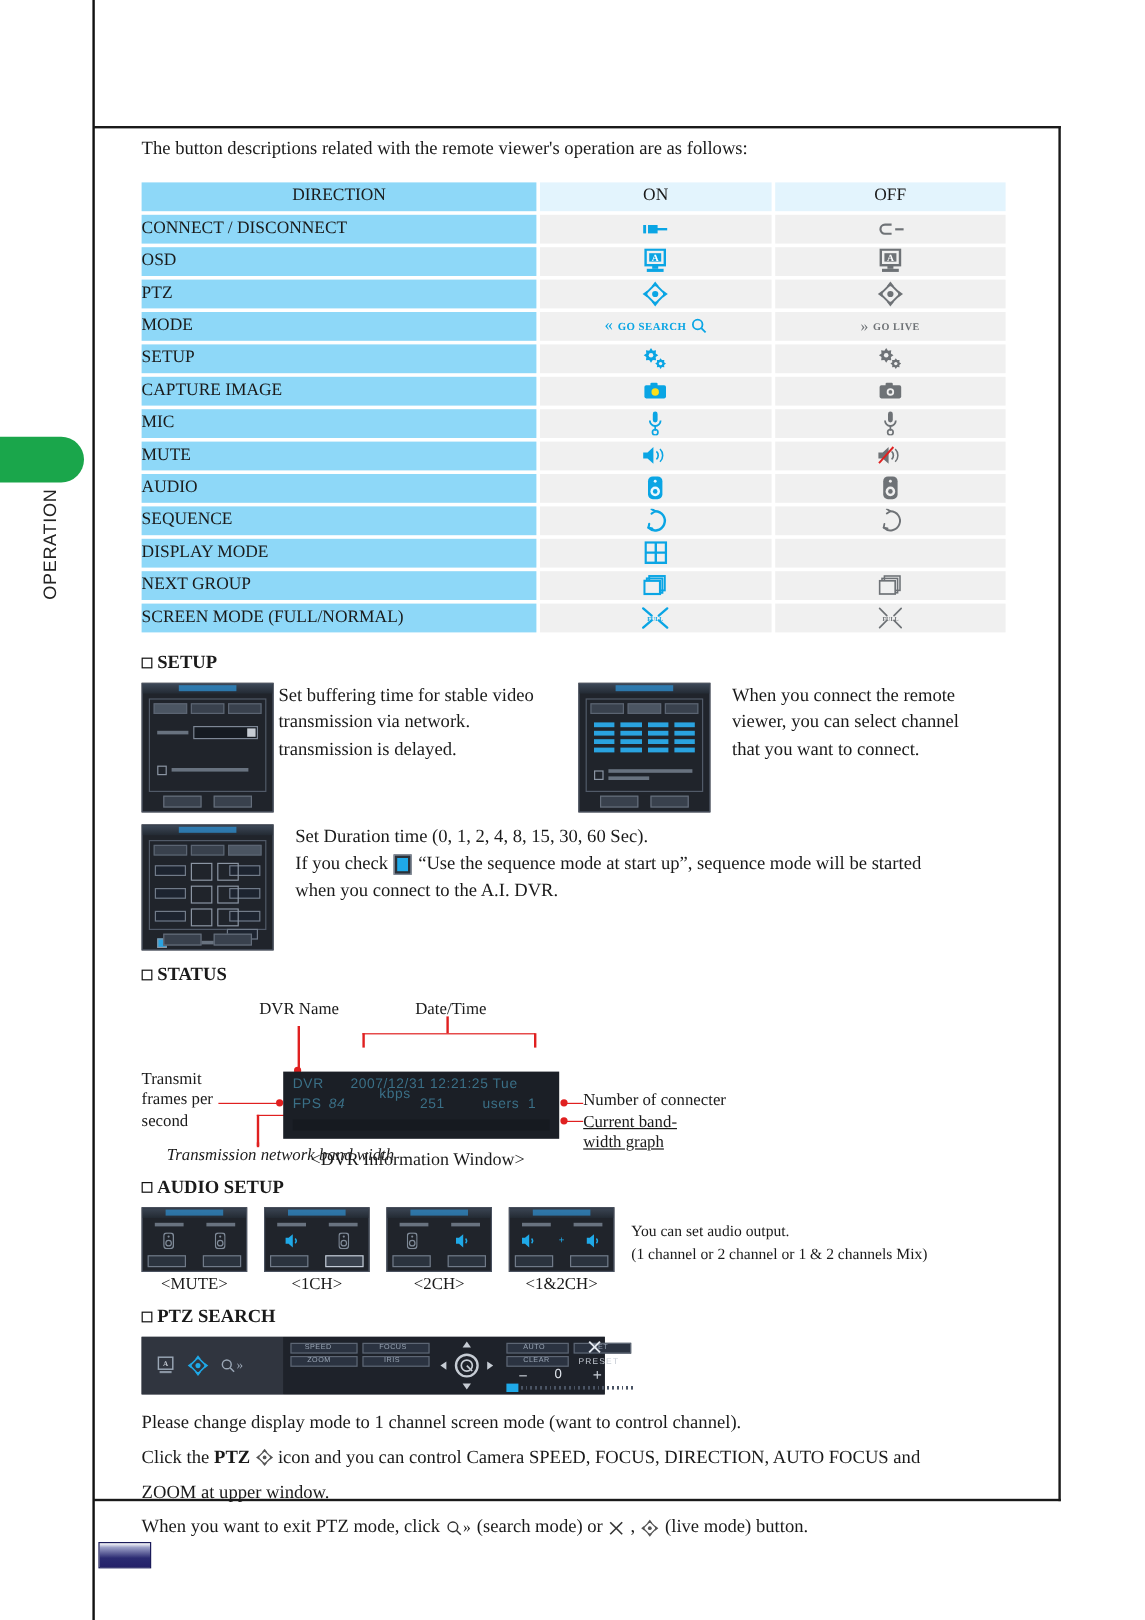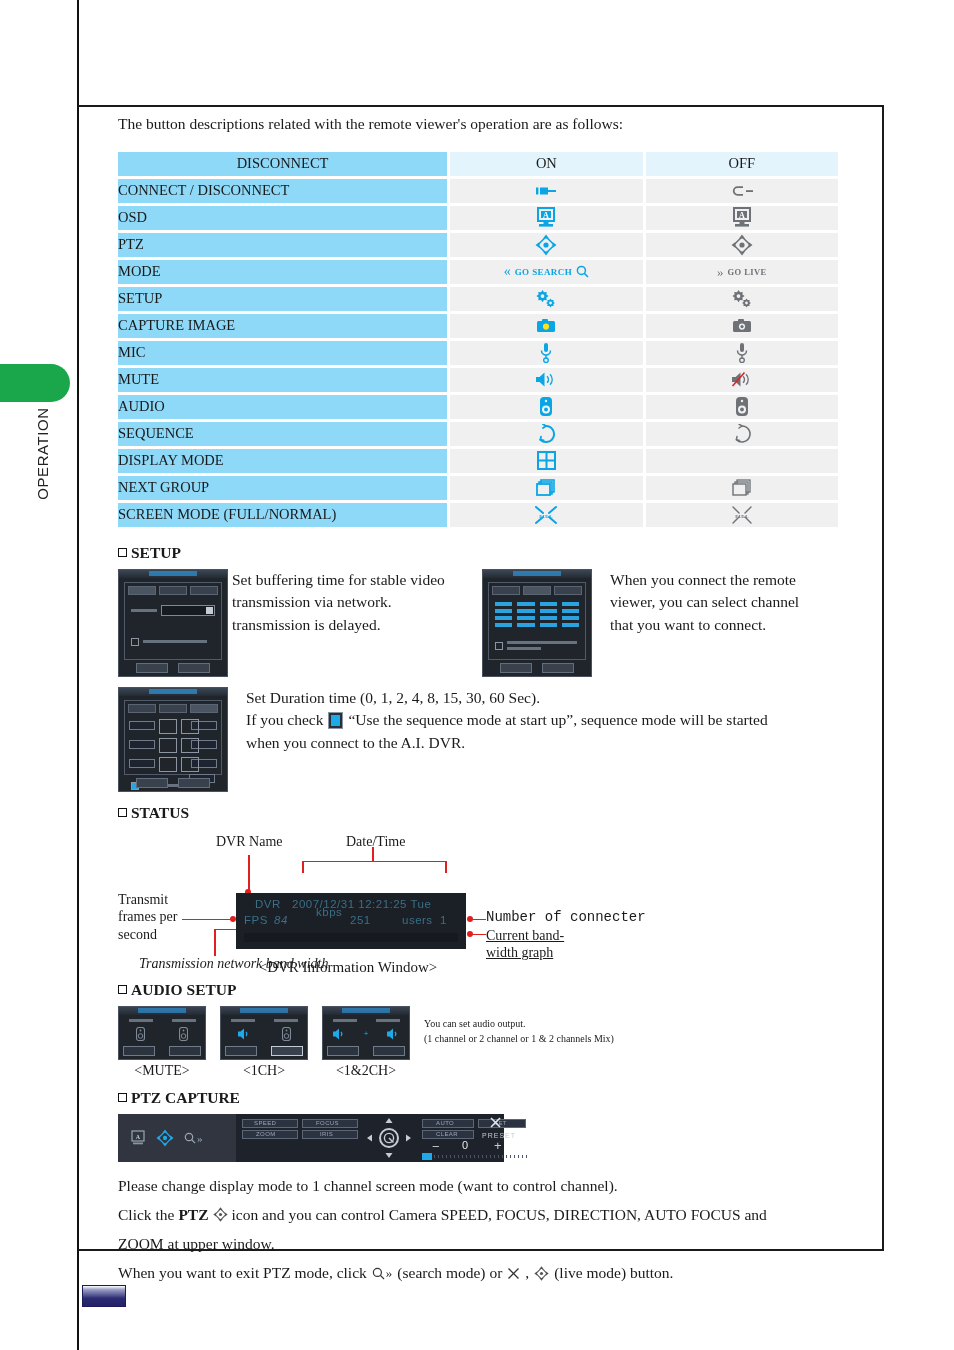--- a/index.html
+++ b/index.html
@@ -305,21 +305,21 @@
   .ashot .foot b {
     display: block; width: 30px; height: 8px;
     background: #2b333e; border: 1px solid #707a88;
   }
   .acap {
     text-align: center;
     font-size: 14px;
     margin-top: 3px;
   }
   .audio-note {
-    font-size: 10px;
+    font-size: 13px;
     line-height: 1.5;
     padding-top: 10px;
   }
 
   
   .ptz-bar {
     width: 386px;
     height: 48px;
     background: #2a2f38;
     display: flex;
@@ -380,21 +380,21 @@
 
 <div class="page-frame"></div>
 
 <div class="content">
 
   <p class="intro">The button descriptions related with the remote viewer's operation are as follows:</p>
 
   <table class="fn-table">
     <tbody>
         <tr>
-      <td class="hdr-fn">DISCONNECT</td>
+      <td class="hdr-fn">DIRECTION</td>
       <td class="hdr-on">ON</td>
       <td class="hdr-off">OFF</td>
     </tr>
 
     <tr>
       <td class="fn">CONNECT / DISCONNECT</td>
       <td class="on">
         <div class="icon-cell">
           <svg width="26" height="16" viewBox="0 0 26 16">
                 <g fill="#0aa5e4">
@@ -846,21 +846,21 @@
   <div class="status-wrap">
 
     <div class="cap" style="left:98px;top:4px;">DVR Name</div>
     <div class="cap" style="left:228px;top:4px;">Date/Time</div>
     <div class="cap" style="left:0px;top:62px;">
       <div>Transmit</div>
       <div>frames per</div>
       <div>second</div>
     </div>
     <div class="cap" style="left:21px;top:126px;font-style:italic;">Transmission network band width</div>
-    <div class="cap" style="left:368px;top:80px;font-family:Liberation Mono, monospace;">Number of connecter</div>
+    <div class="cap" style="left:368px;top:80px;">Number of connecter</div>
     <div class="cap" style="left:368px;top:98px;text-decoration:underline;">
       <div>Current band-</div>
       <div>width graph</div>
     </div>
 
     <div class="lead" style="left:130px;top:26px;width:1.5px;height:38px;"></div>
     <div class="dot" style="left:127px;top:60px;"></div>
 
     <div class="lead" style="left:184px;top:32px;width:144px;height:1.5px;"></div>
     <div class="lead" style="left:184px;top:32px;width:1.5px;height:12px;"></div>
@@ -874,21 +874,21 @@
     <div class="lead" style="left:96px;top:100px;width:1.5px;height:26px;"></div>
     <div class="lead" style="left:96px;top:100px;width:128px;height:1.5px;"></div>
     <div class="dot" style="left:220px;top:97px;"></div>
 
     <div class="lead" style="left:352px;top:90px;width:16px;height:1.5px;"></div>
     <div class="dot" style="left:349px;top:87px;"></div>
     <div class="lead" style="left:352px;top:105px;width:16px;height:1.5px;"></div>
     <div class="dot" style="left:349px;top:102px;"></div>
 
     <div class="dvr-win">
-      <div class="dvr-line" style="left:8px;top:5px;margin-left:11px;">DVR</div>
+      <div class="dvr-line" style="left:8px;top:5px;">DVR</div>
       <div class="dvr-line" style="left:56px;top:5px;">2007/12/31 12:21:25 Tue</div>
       <div class="dvr-line" style="left:8px;top:21px;">FPS</div>
       <div class="dvr-line" style="left:38px;top:21px;font-style:italic;">84</div>
       <div class="dvr-line" style="left:80px;top:13px;">kbps</div>
       <div class="dvr-line" style="left:114px;top:21px;">251</div>
       <div class="dvr-line" style="left:166px;top:21px;">users</div>
       <div class="dvr-line" style="left:204px;top:21px;">1</div>
       <div style="position:absolute;left:8px;top:40px;width:214px;height:9px;background:#161a20;"></div>
     </div>
 
@@ -948,20 +948,45 @@
             </svg>
         </div>
         <div class="foot">
             <b></b>
             <b style="background:#39414d;border-color:#c3cbd6;"></b>
           </div>
       </div>
       <div class="acap">&lt;1CH&gt;</div>
     </div>
 
+    <div class="ashot">
+      <div class="win">
+        <div class="tb"></div>
+        <div class="lbls">
+            <u></u>
+            <u></u>
+          </div>
+        <div class="spk">
+          <svg width="9" height="14" viewBox="0 0 9 14">
+              <rect x="0.5" y="0.5" width="8" height="13" rx="2.5" fill="none" stroke="#7f8a98" stroke-width="1.1"></rect>
+              <circle cx="4.5" cy="3.5" r="0.9" fill="#7f8a98"></circle>
+              <circle cx="4.5" cy="9" r="2.3" fill="none" stroke="#7f8a98" stroke-width="1"></circle>
+            </svg>
+          <svg width="14" height="14" viewBox="0 0 14 14">
+              <path d="M1 4.5 H3.5 L7 1.5 V12.5 L3.5 9.5 H1 Z" fill="#1fa9e8"></path>
+              <path d="M9 5 a3 3 0 0 1 0 4" fill="none" stroke="#1fa9e8" stroke-width="1.2"></path>
+            </svg>
+        </div>
+        <div class="foot">
+            <b></b>
+            <b></b>
+          </div>
+      </div>
+      <div class="acap">&lt;2CH&gt;</div>
+    </div>
 
     <div class="ashot">
       <div class="win">
         <div class="tb"></div>
         <div class="lbls">
             <u></u>
             <u></u>
           </div>
         <div class="spk">
           <svg width="14" height="14" viewBox="0 0 14 14">
@@ -983,21 +1008,21 @@
     </div>
 
     <div class="audio-note">
       <div>You can set audio output.</div>
       <div>(1 channel or 2 channel or 1 &amp; 2 channels Mix)</div>
     </div>
   </div>
 
   <div class="sec-h" style="margin-top:10px;">
     <span class="sq"></span>
-      <span>PTZ CAPTURE</span>
+      <span>PTZ SEARCH</span>
   </div>
 
   <div class="ptz-bar">
     <div class="ptz-left">
       <svg width="16" height="16" viewBox="0 0 16 16">
           <rect x="2" y="1" width="12" height="10" fill="none" stroke="#9aa6b5" stroke-width="1.2"></rect>
           <text x="8" y="8.6" font-size="6" fill="#c6ccd4" text-anchor="middle" font-family="Liberation Serif, serif" font-weight="bold">A</text>
           <rect x="3" y="12.5" width="10" height="1.8" fill="#8a95a3"></rect>
         </svg>
       <svg width="18" height="18" viewBox="0 0 22 22">

